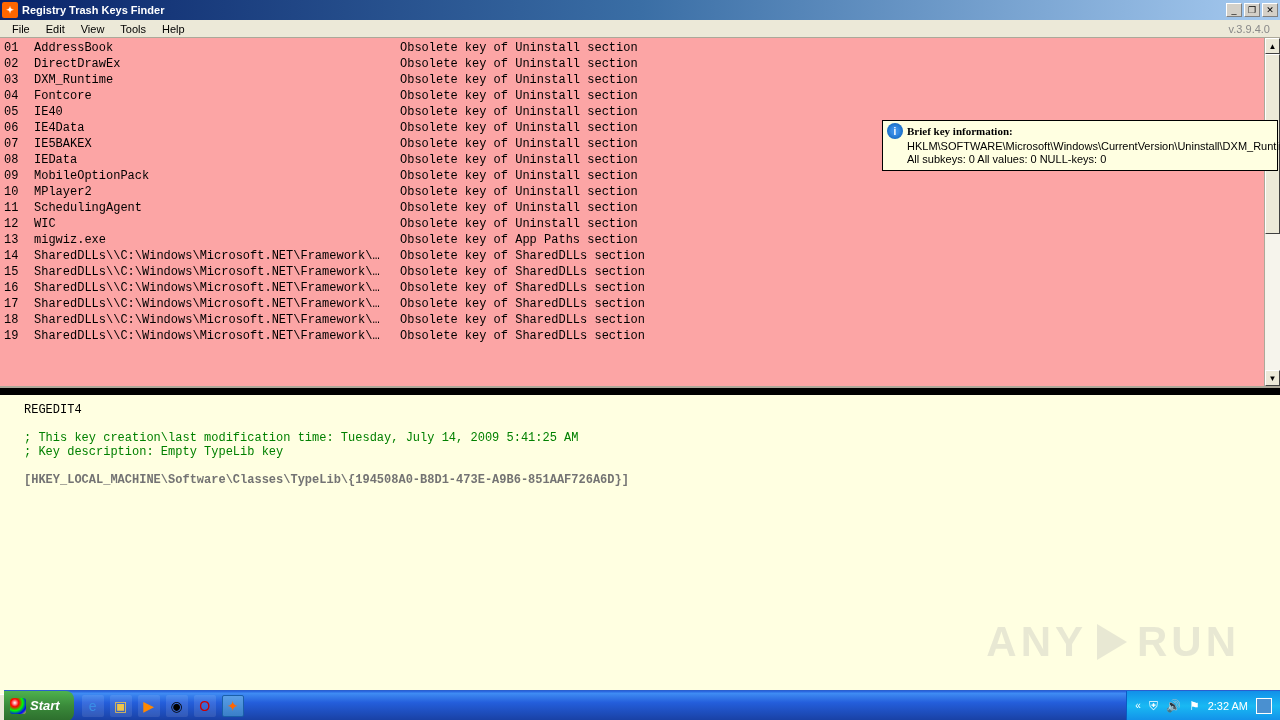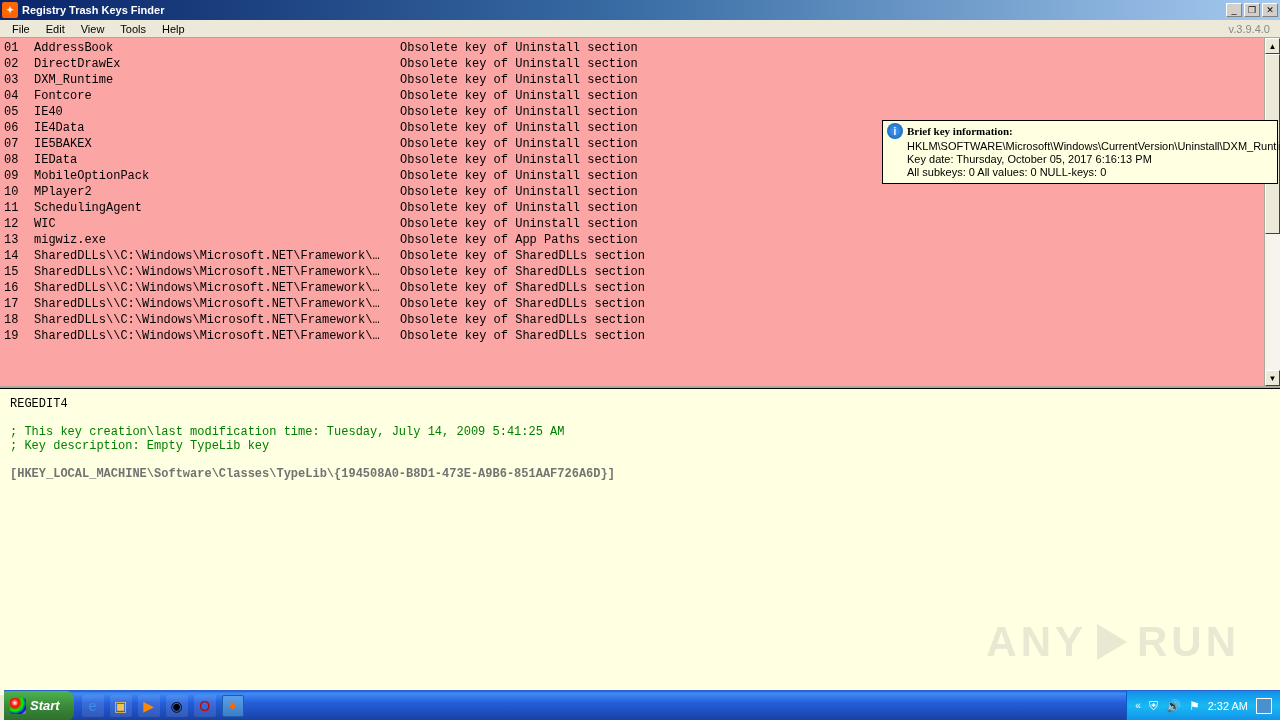--- a/index.html
+++ b/index.html
@@ -26,21 +26,21 @@
 .scroll-btn { height: 16px; background: #ece9d8; border: 1px solid #fff; border-right-color: #404040; border-bottom-color: #404040; display: flex; align-items: center; justify-content: center; font-size: 8px; cursor: pointer; }
 .scroll-track { flex: 1; background: repeating-conic-gradient(#ece9d8 0% 25%, #fff 0% 50%) 50% / 2px 2px; position: relative; }
 .scroll-thumb { position: absolute; top: 0; left: 0; right: 0; height: 180px; background: #ece9d8; border: 1px solid #fff; border-right-color: #404040; border-bottom-color: #404040; }
 
 .tooltip { position: absolute; top: 82px; right: 2px; width: 396px; background: #ffffe1; border: 1px solid #000; padding: 2px 4px 4px 4px; font-size: 11px; z-index: 100; }
 .tooltip-header { display: flex; align-items: center; gap: 4px; margin-bottom: 1px; }
 .tooltip-icon { width: 16px; height: 16px; background: radial-gradient(circle, #3a8ee6 30%, #1a6ec6 70%); border-radius: 50%; display: flex; align-items: center; justify-content: center; color: white; font-weight: bold; font-size: 10px; flex-shrink: 0; }
 .tooltip-title { font-weight: bold; font-family: Liberation Serif, serif; }
 .tooltip-body { padding-left: 20px; line-height: 13px; }
 
-.detail-area { height: 306px; background: #ffffe1; font-family: 'Courier New', monospace; font-size: 12px; padding: 8px 10px; line-height: 14px; border-top: 1px solid #000000; }
+.detail-area { height: 306px; background: #ffffe1; font-family: 'Courier New', monospace; font-size: 12px; padding: 8px 24px; line-height: 14px; border-top: 7px solid #000000; }
 .detail-header { color: #000; }
 .detail-comment { color: #008000; }
 .detail-key { color: #737373; font-weight: bold; }
 
 .watermark { position: absolute; right: 40px; bottom: 60px; font-size: 42px; font-weight: bold; color: rgba(180,180,180,0.3); letter-spacing: 4px; font-family: Arial; display: flex; align-items: center; gap: 10px; }
 .watermark-tri { width: 0; height: 0; border-left: 30px solid rgba(180,180,180,0.3); border-top: 18px solid transparent; border-bottom: 18px solid transparent; }
 
 .statusbar { height: 20px; background: #ece9d8; display: flex; align-items: center; padding: 0 4px; gap: 16px; border-top: 1px solid #fff; }
 .status-item { display: flex; align-items: center; gap: 4px; }
 .status-icon { width: 14px; height: 14px; display: flex; align-items: center; justify-content: center; font-size: 10px; }
@@ -114,21 +114,20 @@
     </div>
     <div class="scroll-btn">▼</div>
   </div>
   <div class="tooltip">
     <div class="tooltip-header">
       <div class="tooltip-icon">i</div>
       <div class="tooltip-title">Brief key information:</div>
     </div>
     <div class="tooltip-body">
       <div>HKLM\SOFTWARE\Microsoft\Windows\CurrentVersion\Uninstall\DXM_Runtime</div>
-      <div>Key date: Thursday, October 05, 2017 6:16:13 PM</div>
       <div>All subkeys: 0    All values: 0   NULL-keys: 0</div>
     </div>
   </div>
 </div>
 
 <div class="detail-area">
   <div class="detail-header">REGEDIT4</div>
   <br>
   <div class="detail-comment">; This key creation\last modification time: Tuesday, July 14, 2009 5:41:25 AM</div>
   <div class="detail-comment">; Key description: Empty TypeLib key</div>

